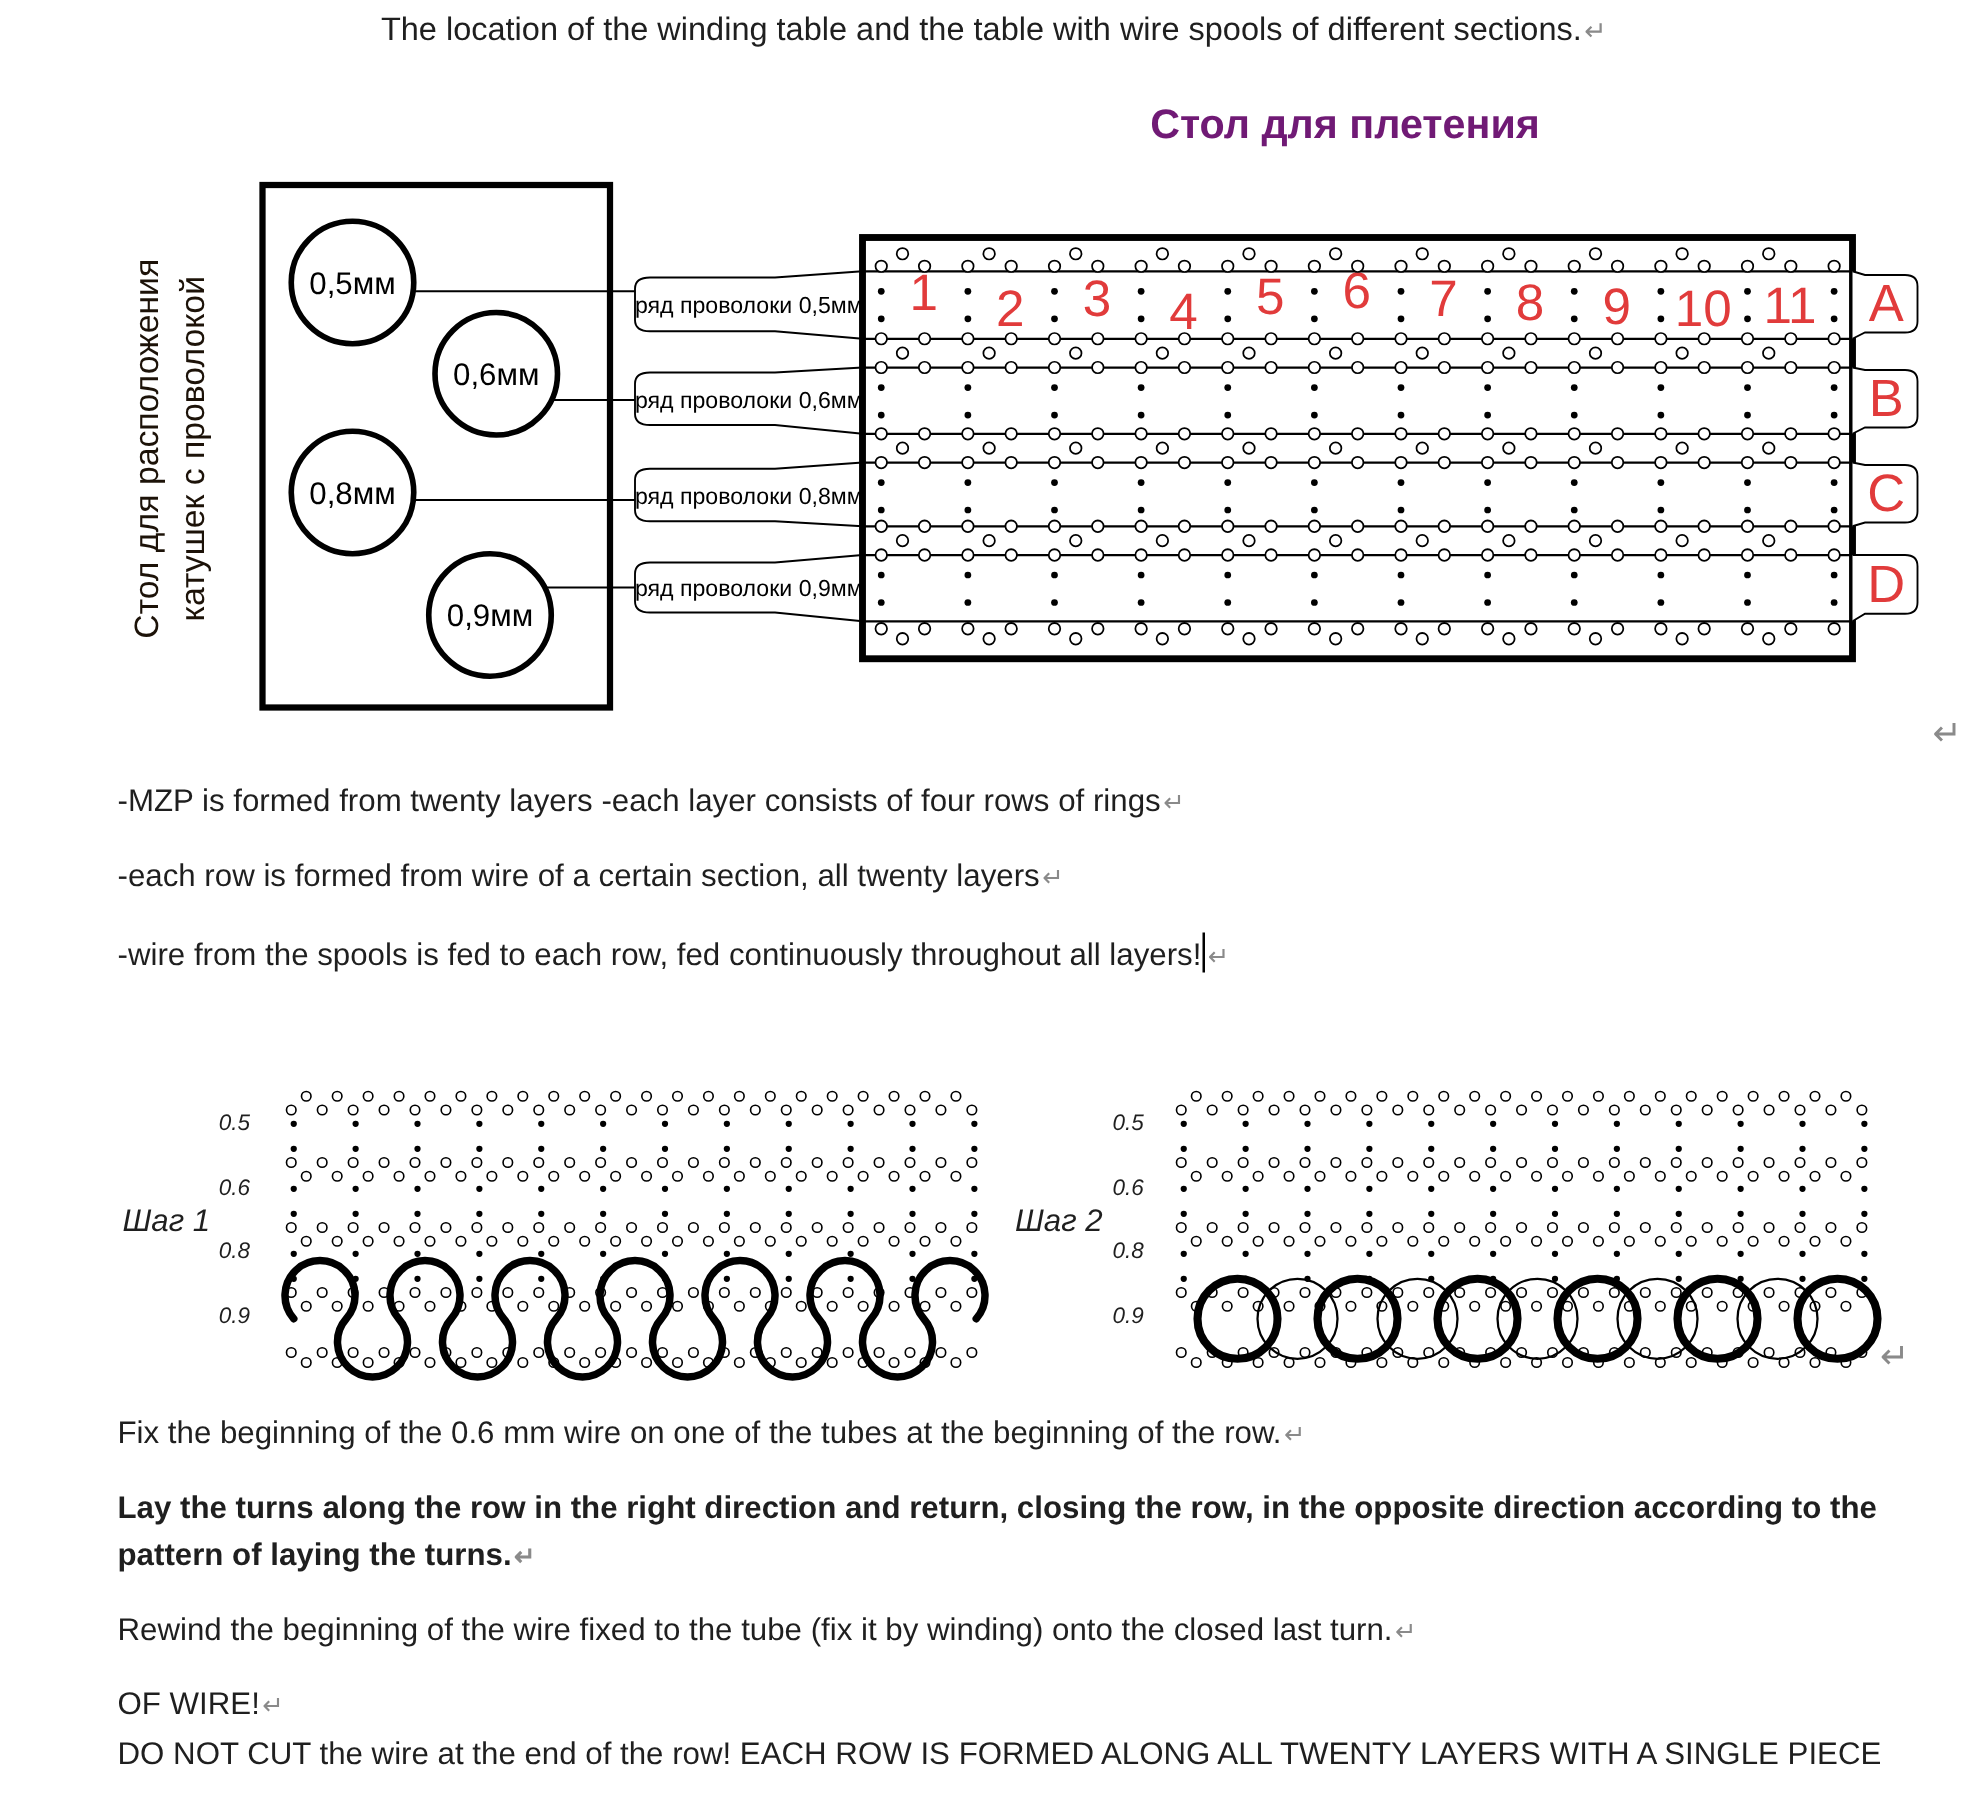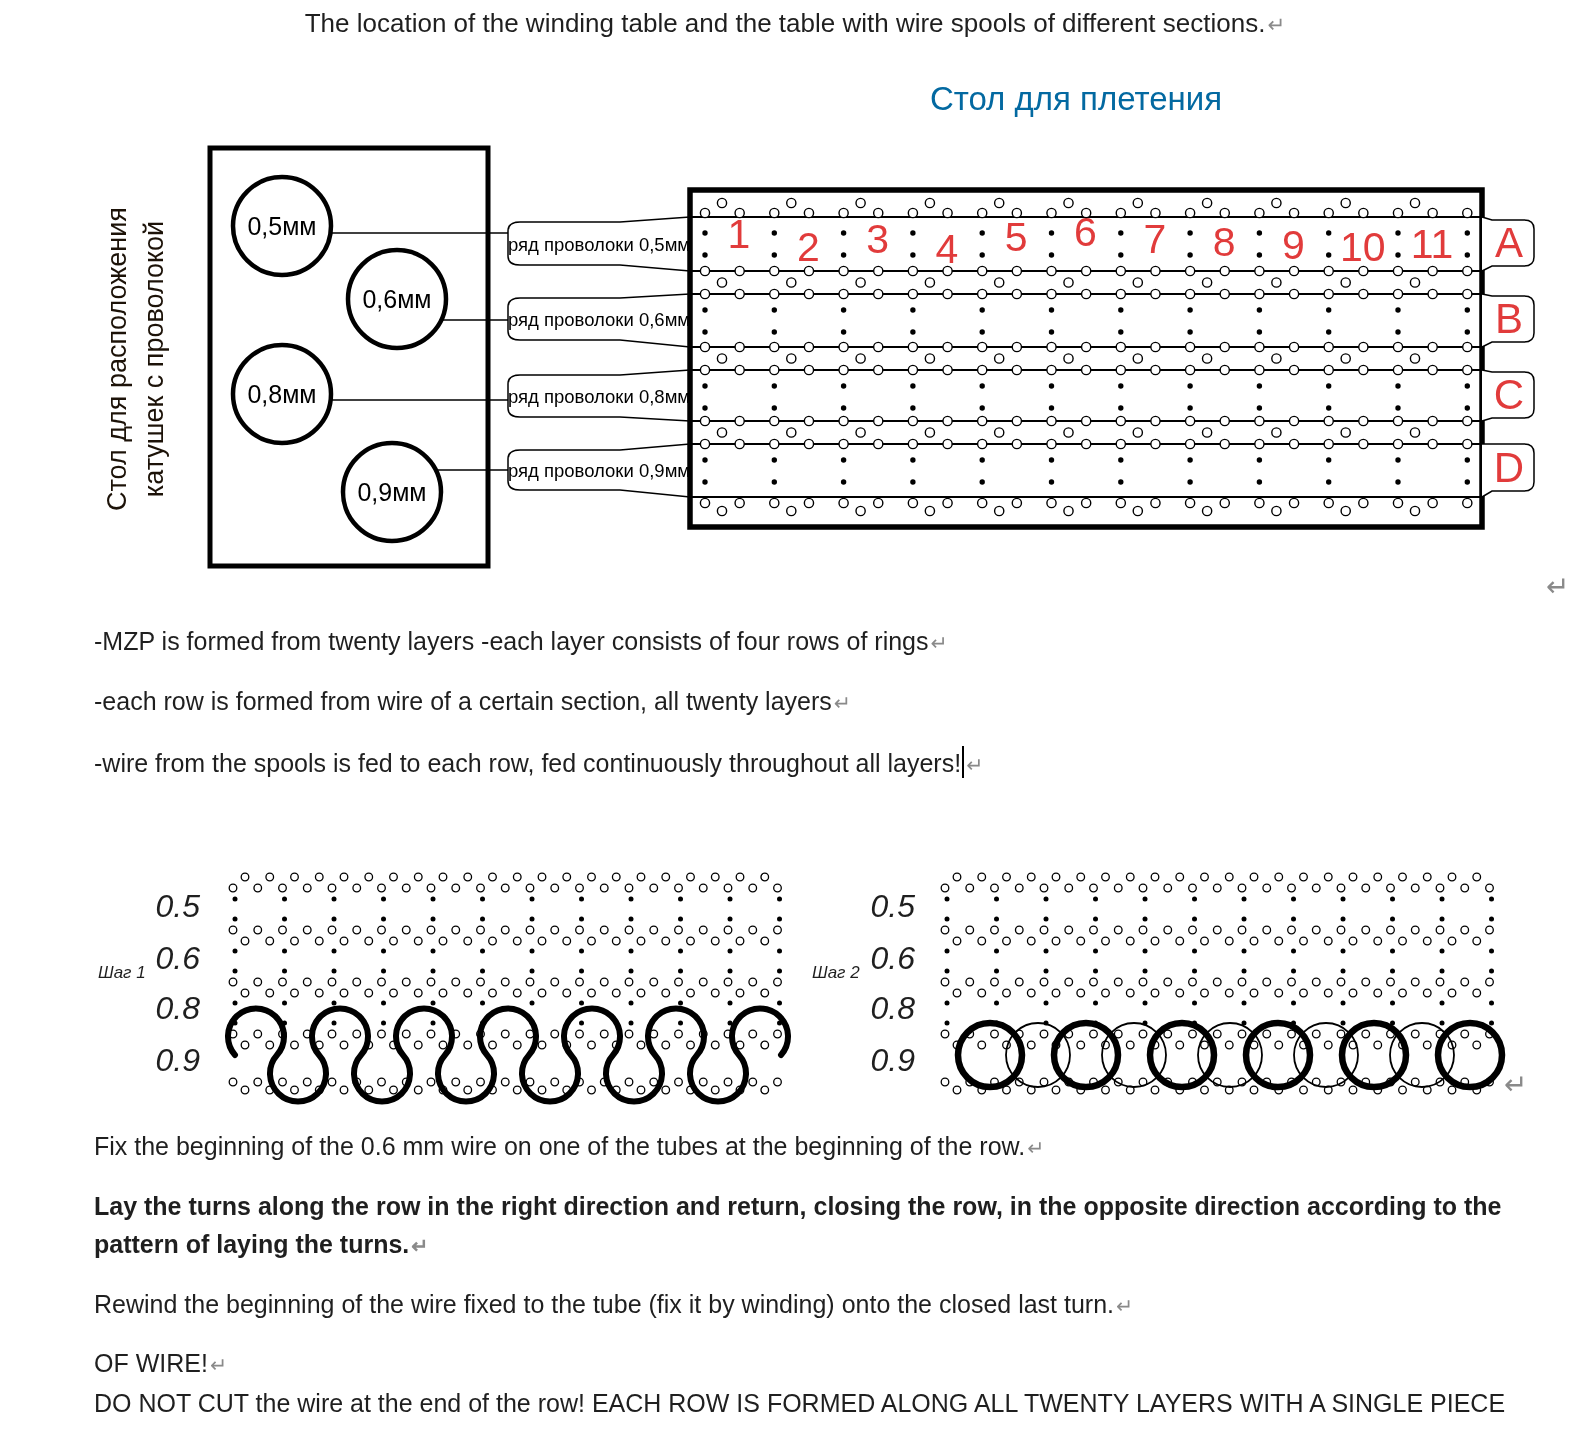--- a/index.html
+++ b/index.html
@@ -1,28 +1,28 @@
 <!DOCTYPE html>
 <html><head>
 <meta charset="utf-8">
 <style>
   html,body{margin:0;padding:0;background:#fff;}
   #page{position:relative;width:1590px;height:1443px;background:#fff;overflow:hidden;
         font-family:"Liberation Sans",sans-serif;color:#1f1f1f;}
   .abs{position:absolute;}
   .pilcrow{color:#8a8a8a;font-size:0.82em;padding-left:2px;}
   #doc-title{left:0;top:8px;width:1590px;text-align:center;font-size:26px;}
-  #table-heading{left:906px;top:80px;width:340px;text-align:center;font-size:33px;color:#0369a1;}
+  #table-heading{left:906px;top:80px;width:340px;text-align:center;font-size:33px;color:#701a75;font-weight:bold;}
   #vertical-label{left:99px;top:528px;width:338px;transform:rotate(-90deg);
       transform-origin:0 0;text-align:center;font-size:27px;line-height:37px;color:#1c1208;}
   #vertical-label span{display:block;}
   .note{left:94px;font-size:25px;white-space:nowrap;}
   #stage-heading{left:40px;top:804px;width:1550px;text-align:center;font-size:26px;font-weight:bold;}
-  .step-label{font-size:17px;font-style:italic;white-space:nowrap;}
-  .rowlab{width:60px;text-align:right;font-size:32px;font-style:italic;}
+  .step-label{font-size:25px;font-style:italic;white-space:nowrap;}
+  .rowlab{width:60px;text-align:right;font-size:18px;font-style:italic;}
   .para{left:94px;font-size:25px;line-height:38px;white-space:nowrap;}
   .caret{display:inline-block;width:2px;height:32px;background:#000;vertical-align:-6px;margin-left:1px;}
   svg{position:absolute;overflow:visible;}
   svg text{font-family:"Liberation Sans",sans-serif;}
   .thick{fill:none;stroke:#000;stroke-width:5;}
   .thick2{fill:none;stroke:#000;stroke-width:5.5;}
   .spool{fill:none;stroke:#000;stroke-width:4.5;}
   .thin{stroke:#000;stroke-width:1.6;}
   .banner{fill:#fff;stroke:#000;stroke-width:1.5;}
   .bline{stroke:#000;stroke-width:1.8;}

